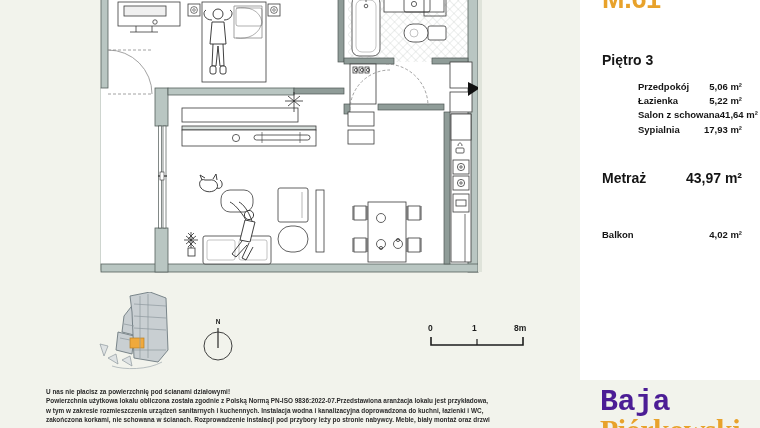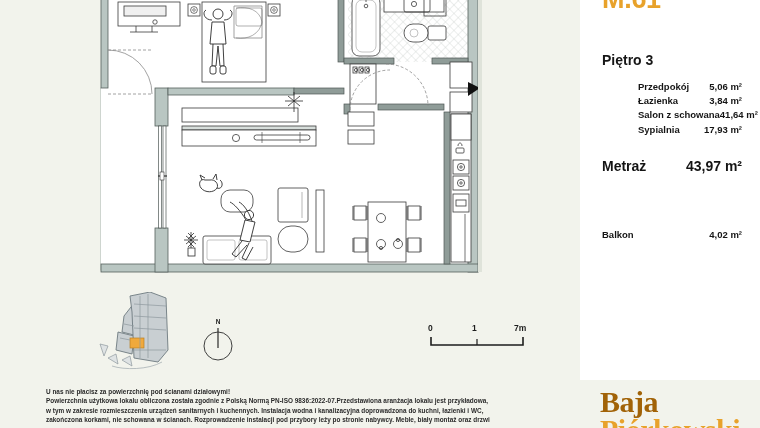--- a/index.html
+++ b/index.html
@@ -58,21 +58,21 @@
     font-weight: 700;
     line-height: 14.2px;
     color: #151515;
   }
   .room-row .r-name { white-space: nowrap; margin-left: 36px; }
   .room-row .r-area { white-space: nowrap; }
 
   .total-row {
     position: absolute;
     left: 22px;
-    top: 158px;
+    top: 170px;
     width: 140px;
     display: flex;
     justify-content: space-between;
     align-items: baseline;
   }
   .total-row .t-label {
     font-size: 14px;
     font-weight: 700;
     color: #141414;
   }
@@ -98,24 +98,24 @@
   
   .brand {
     position: absolute;
     left: 600px;
     top: 388px;
     width: 160px;
     height: 40px;
     overflow: hidden;
   }
   .brand-line1 {
-    font-family: Liberation Serif, serif;
+    font-family: Liberation Mono, monospace;
     font-size: 30px;
     font-weight: 700;
-    color: #a16207;
+    color: #4c1d95;
     line-height: 28px;
     letter-spacing: -0.5px;
   }
   .brand-line2 {
     font-family: "Liberation Serif", serif;
     font-size: 30px;
     font-weight: 700;
     color: #e8a22b;
     line-height: 28px;
     letter-spacing: -0.5px;
@@ -493,21 +493,21 @@
         <circle cx="22" cy="20" r="14" fill="none" stroke="#2b2b2b" stroke-width="0.9"></circle>
         <line x1="22" y1="2" x2="22" y2="22" stroke="#2b2b2b" stroke-width="1.2"></line>
       </svg>
     </div>
 
 
     <div class="scalebar">
       <div class="scale-labels">
         <span class="s0">0</span>
         <span class="s1">1</span>
-        <span class="s2">7m</span>
+        <span class="s2">8m</span>
       </div>
       <svg width="110" height="18" viewBox="0 0 110 18">
         <path d="M3 2 L3 10 L95 10 L95 2" fill="none" stroke="#1d1d1d" stroke-width="1.6"></path>
         <line x1="49" y1="4" x2="49" y2="10" stroke="#1d1d1d" stroke-width="1.2"></line>
       </svg>
     </div>
   </div>
 
   <div class="spec-panel">
 
@@ -515,21 +515,21 @@
 
     <div class="floor-label">Piętro 3</div>
 
     <div class="rooms">
       <div class="room-row">
         <span class="r-name">Przedpokój</span>
         <span class="r-area">5,06 m²</span>
       </div>
       <div class="room-row">
         <span class="r-name">Łazienka</span>
-        <span class="r-area">3,84 m²</span>
+        <span class="r-area">5,22 m²</span>
       </div>
       <div class="room-row">
         <span class="r-name">Salon z schowana</span>
         <span class="r-area">41,64 m²</span>
       </div>
       <div class="room-row">
         <span class="r-name">Sypialnia</span>
         <span class="r-area">17,93 m²</span>
       </div>
     </div>

